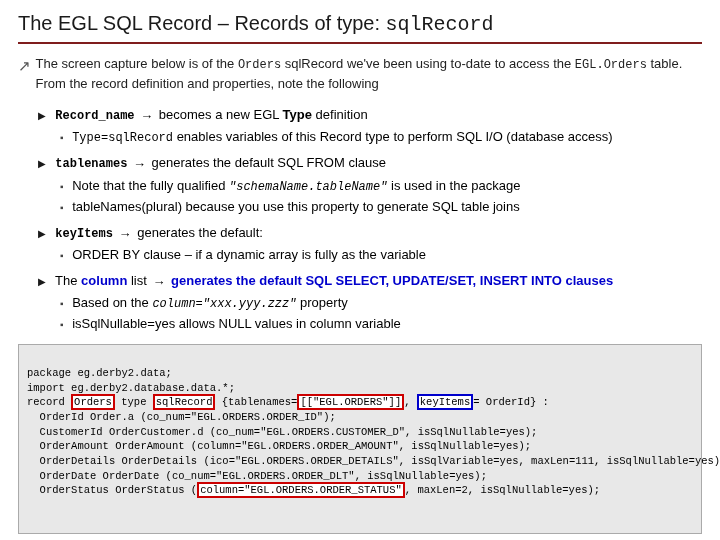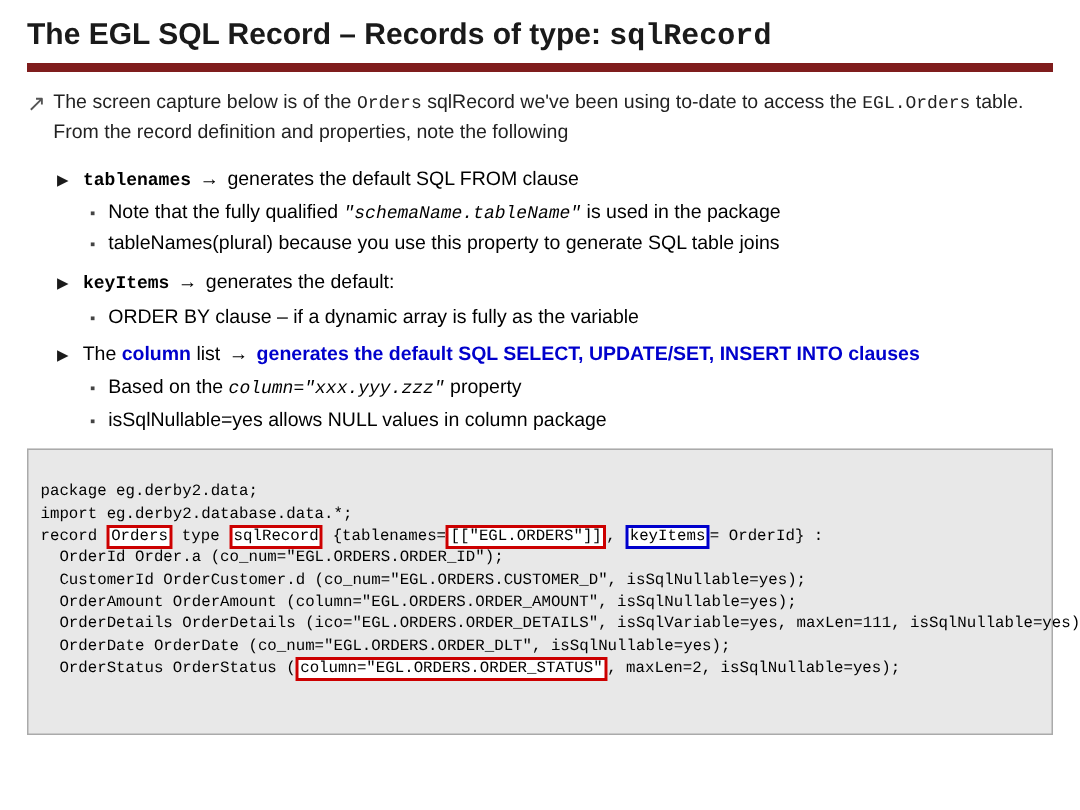--- a/index.html
+++ b/index.html
@@ -14,24 +14,24 @@
 
     .page {
       width: 720px;
       min-height: 540px;
       padding: 12px 18px 10px 18px;
       background: #fff;
     }
 
     .title {
       font-size: 20px;
-      font-weight: bold;
+      font-weight: normal;
       color: #1a1a1a;
       margin-bottom: 10px;
-      border-bottom: 6px solid #7f1d1d;
+      border-bottom: 2px solid #7f1d1d;
       padding-bottom: 6px;
     }
 
     .title code {
       font-family: 'Courier New', monospace;
       font-size: 20px;
       color: #1a1a1a;
     }
 
     .intro {
@@ -142,20 +142,31 @@
 
   <div class="intro">
     <span class="intro-icon">↗</span>
     <span>
       <span>The screen capture below is of the </span><code>Orders</code><span> sqlRecord we've been using to-date to access the </span><code>EGL.Orders</code><span> table.  From the record definition and properties, note the following</span>
     </span>
   </div>
 
   <ul class="bullet-list">
 
+    <li>
+      <code class="highlight-bold">Record_name</code>
+      <span class="arrow"> →</span>
+      <span> becomes a new EGL <strong>Type</strong> definition</span>
+      <ul class="sub-list">
+        <li>
+          <code>Type=sqlRecord</code>
+          <span> enables variables of this Record type to perform SQL I/O (database access)</span>
+        </li>
+      </ul>
+    </li>
 
     <li>
       <code class="highlight-bold">tablenames</code>
       <span class="arrow"> →</span>
       <span> generates the default SQL FROM clause</span>
       <ul class="sub-list">
         <li>
           <span>Note that the fully qualified </span><span class="italic-code">"schemaName.tableName"</span><span> is used in the package</span>
         </li>
         <li>
@@ -175,21 +186,21 @@
       </ul>
     </li>
 
     <li>
       <span>The </span><span class="highlight-blue">column</span><span> list </span><span class="arrow">→</span><span class="highlight-blue"> generates the default SQL SELECT, UPDATE/SET, INSERT INTO clauses</span>
       <ul class="sub-list">
         <li>
           <span>Based on the </span><span class="italic-code">column="xxx.yyy.zzz"</span><span> property</span>
         </li>
         <li>
-          <span>isSqlNullable=yes allows NULL values in column package</span>
+          <span>isSqlNullable=yes allows NULL values in column variable</span>
         </li>
       </ul>
     </li>
 
   </ul>
 
   <div class="code-block">
 <span>package eg.derby2.data;</span>
 <span>import eg.derby2.database.data.*;</span>
 <span>record <span style="background:#fff;border:2px solid #cc0000;padding:0 1px;">Orders</span> type <span style="background:#fff;border:2px solid #cc0000;padding:0 1px;">sqlRecord</span> {tablenames=<span style="background:#fff;border:2px solid #cc0000;padding:0 1px;">[["EGL.ORDERS"]]</span>, <span style="background:#fff;border:2px solid #0000cc;padding:0 1px;">keyItems</span>= OrderId} :</span>

